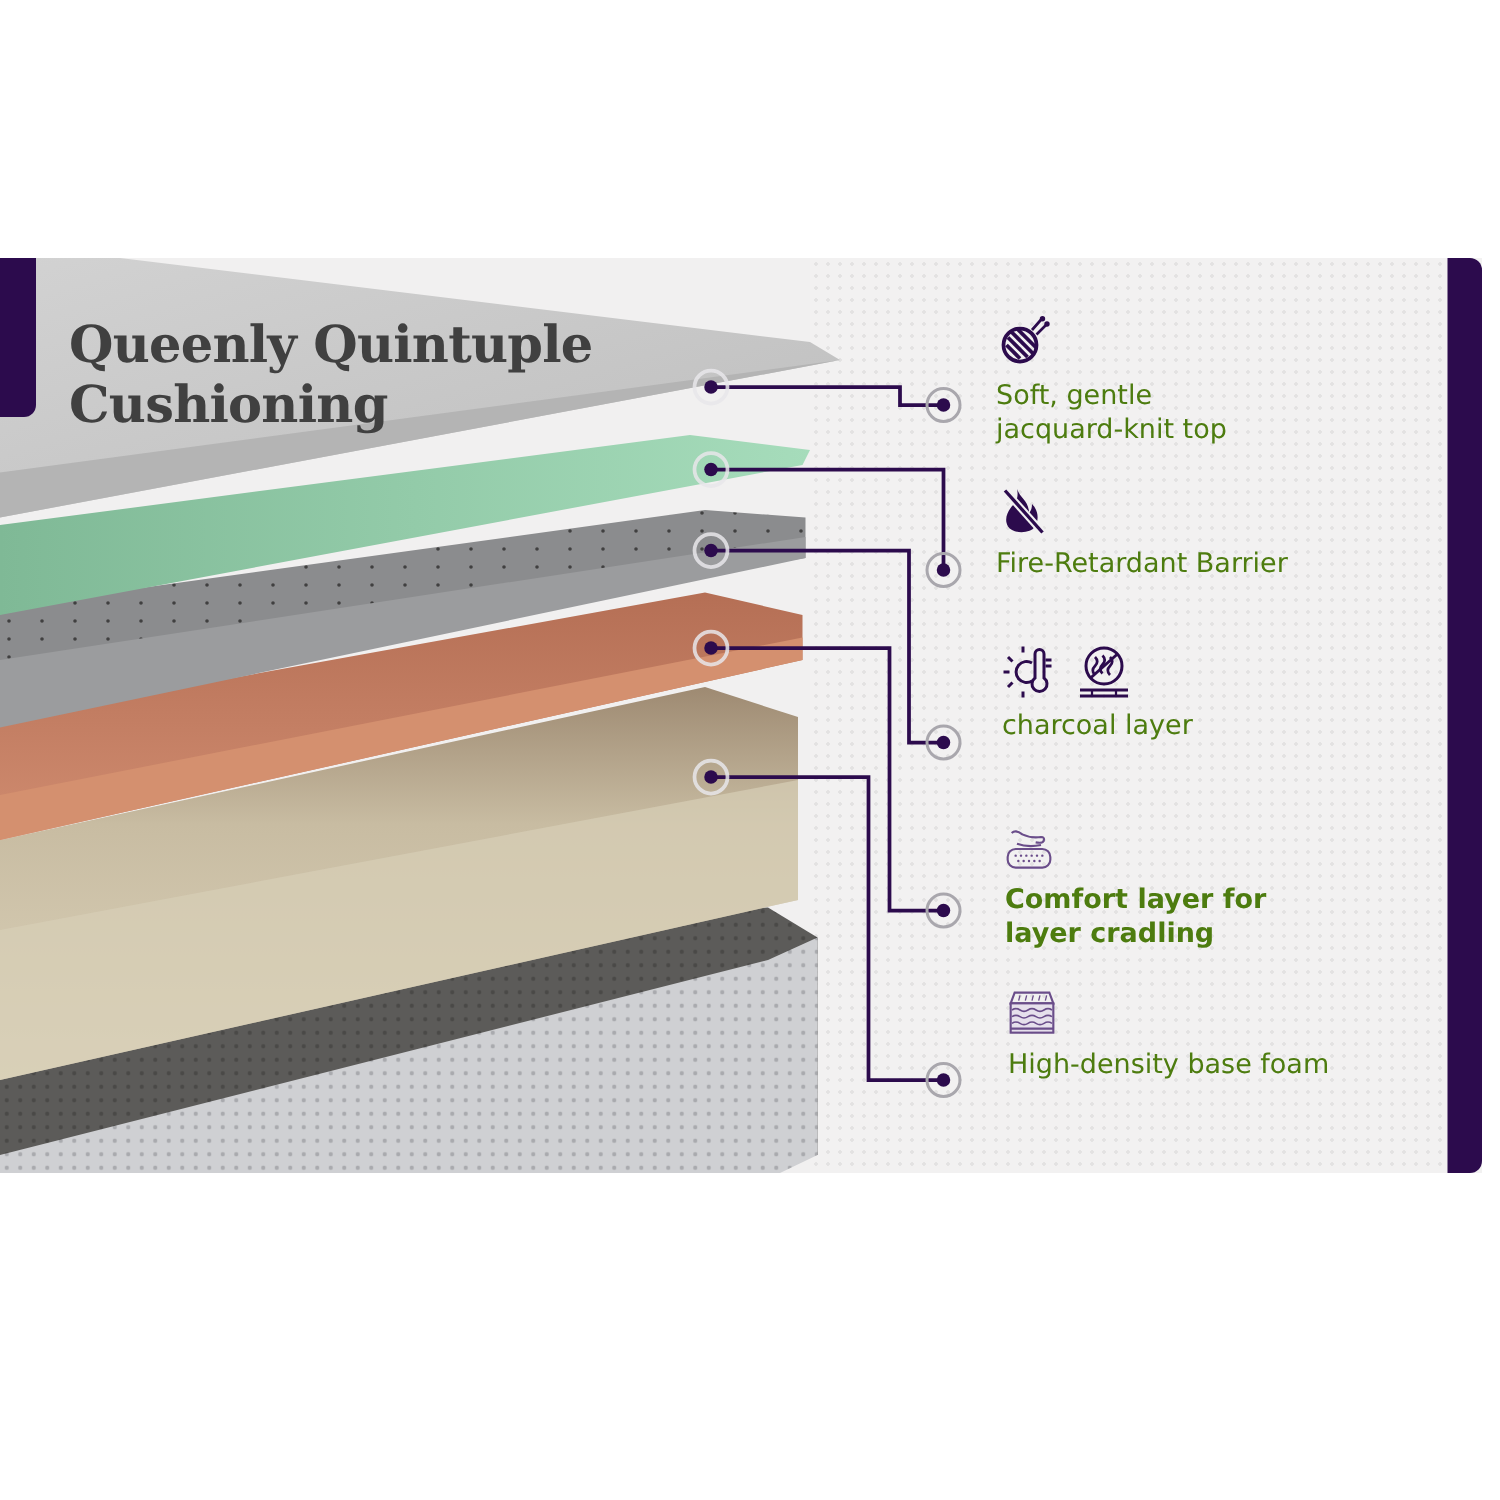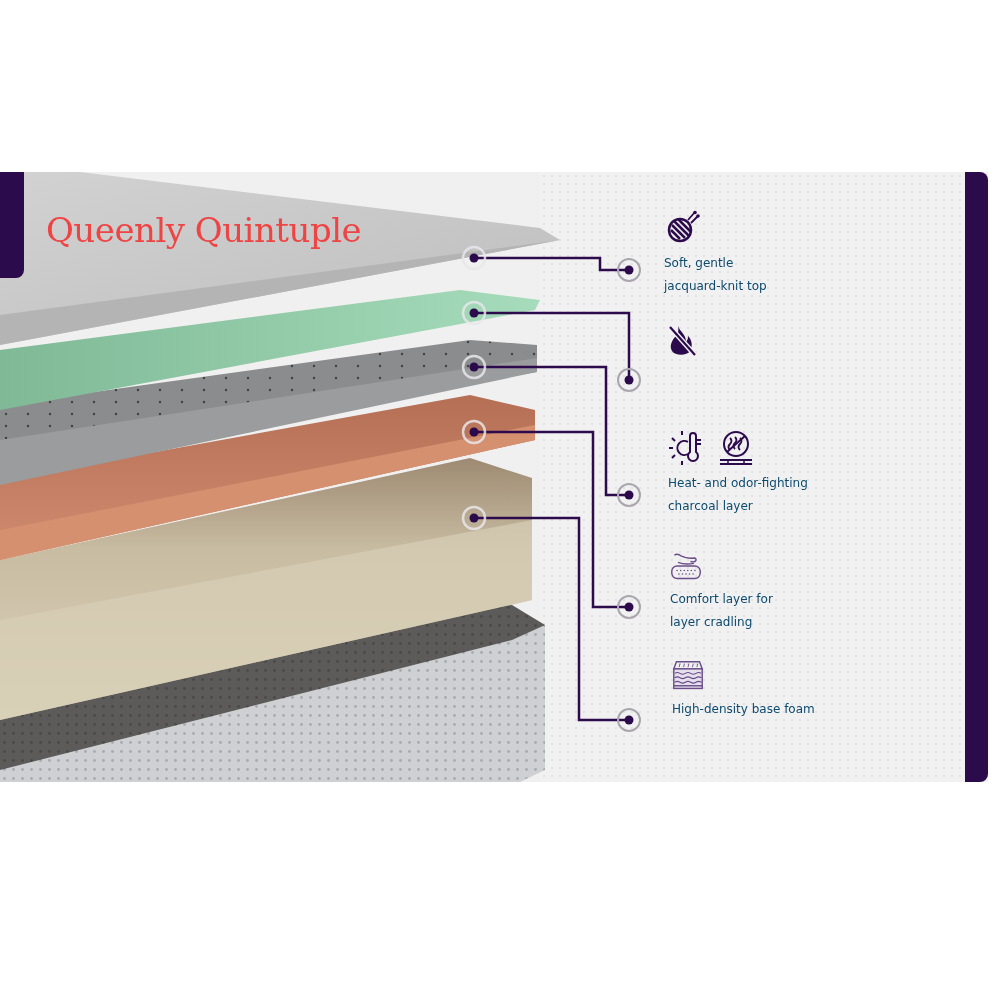--- a/index.html
+++ b/index.html
@@ -4,25 +4,25 @@
 <style>
   html,body{margin:0;padding:0;background:#ffffff;}
   body{width:1000px;height:1000px;position:relative;overflow:hidden;font-family:"DejaVu Sans",sans-serif;}
   .banner{position:absolute;left:0;top:172px;width:988px;height:610px;overflow:hidden;background:#f1f0f0;}
   .right-bg{position:absolute;left:540px;top:0;width:448px;height:610px;
     background-color:#f2f1f1;
     background-image:radial-gradient(circle,#e3e2e2 1px,transparent 1.4px);
     background-size:8px 8px;}
   .left-accent{position:absolute;left:0;top:172px;width:24px;height:106px;background:#2c0b4d;border-radius:0 0 8px 0;z-index:5;}
   .right-accent{position:absolute;left:965px;top:172px;width:23px;height:610px;background:#2c0b4d;border-radius:0 8px 8px 0;z-index:5;}
-  .title{position:absolute;left:46px;top:210px;z-index:6;color:#ef4444;font-family:"DejaVu Serif",serif;font-weight:normal;font-size:34px;line-height:40px;letter-spacing:-0.5px;}
+  .title{position:absolute;left:46px;top:210px;z-index:6;color:#404040;font-family:"DejaVu Serif",serif;font-weight:bold;font-size:34px;line-height:40px;letter-spacing:-0.5px;}
   .title div{white-space:nowrap;}
   svg.layers{position:absolute;left:0;top:0;}
   .feature{position:absolute;left:664px;z-index:6;}
-  .feature .label{color:#0c4a6e;font-family:"DejaVu Sans",sans-serif;font-size:12px;line-height:23px;white-space:nowrap;}
+  .feature .label{color:#4d7c0f;font-family:"DejaVu Sans",sans-serif;font-size:18px;line-height:23px;white-space:nowrap;}
   .feature .icons{display:flex;gap:14px;margin-bottom:6px;}
   .icon{width:36px;height:36px;display:block;}
 </style>
 </head>
 <body>
 
 <div class="banner">
   <div class="right-bg"></div>
 </div>
 
@@ -138,20 +138,21 @@
         <circle cx="629" cy="720" r="4.5" fill="#2c0b4d"></circle>
       </g>
   </g>
 </svg>
 
 <div class="left-accent"></div>
 <div class="right-accent"></div>
 
 <div class="title">
   <div>Queenly Quintuple</div>
+  <div>Cushioning</div>
 </div>
 
 <div class="feature" style="top:210px;">
   <div class="icons">
     <svg class="icon" viewBox="0 0 36 36">
       <circle cx="16" cy="20" r="11" fill="none" stroke="#2c0b4d" stroke-width="2.5"></circle>
       <path d="M8 15 L21 28 M7 20 L16 29 M10 11 L25 26 M14 9 L27 22" stroke="#2c0b4d" stroke-width="2.5"></path>
       <path d="M24 10 L31 2 M27 13 L34 6" stroke="#2c0b4d" stroke-width="1.8"></path>
       <circle cx="31" cy="2.5" r="1.8" fill="#2c0b4d"></circle>
         <circle cx="34" cy="6" r="1.8" fill="#2c0b4d"></circle>
@@ -162,20 +163,21 @@
 </div>
 
 <div class="feature" style="top:322px;">
   <div class="icons">
     <svg class="icon" viewBox="0 0 36 36">
       <path d="M14 4 C16 10 22 12 22 20 C24 18 24 15 24 14 C28 18 29 24 26 29 C23 34 11 34 8 29 C5 24 8 18 12 14 C14 12 15 8 14 4 Z" fill="#2c0b4d"></path>
       <line x1="6" y1="5" x2="31" y2="33" stroke="#f2f1f1" stroke-width="5"></line>
       <line x1="6" y1="5" x2="31" y2="33" stroke="#2c0b4d" stroke-width="2.2"></line>
     </svg>
   </div>
+  <div class="label" style="margin-top:6px;">Fire-Retardant Barrier</div>
 </div>
 
 <div class="feature" style="top:430px;left:668px;">
   <div class="icons">
     <svg class="icon" viewBox="0 0 36 36">
       <path d="M22 6 a3 3 0 0 1 6 0 v16 a5 5 0 1 1 -6 0 Z" fill="none" stroke="#2c0b4d" stroke-width="2"></path>
       <line x1="29" y1="10" x2="33" y2="10" stroke="#2c0b4d" stroke-width="2"></line>
       <line x1="29" y1="14" x2="33" y2="14" stroke="#2c0b4d" stroke-width="2"></line>
       <path d="M20 12 a7 7 0 1 0 0 12" fill="none" stroke="#2c0b4d" stroke-width="2"></path>
       <line x1="1" y1="18" x2="5" y2="18" stroke="#2c0b4d" stroke-width="2"></line>
@@ -187,25 +189,24 @@
     <svg class="icon" viewBox="0 0 36 36">
       <circle cx="18" cy="14" r="12" fill="none" stroke="#2c0b4d" stroke-width="2"></circle>
       <path d="M12 8 q3 3 0 6 q-3 3 0 6 M17 7 q3 3 0 6 q-3 3 0 6 M22 8 q3 3 0 6 q-3 3 0 6" fill="none" stroke="#2c0b4d" stroke-width="1.8"></path>
       <line x1="9" y1="22" x2="27" y2="6" stroke="#2c0b4d" stroke-width="2"></line>
       <line x1="2" y1="30" x2="34" y2="30" stroke="#2c0b4d" stroke-width="2"></line>
       <line x1="2" y1="34" x2="34" y2="34" stroke="#2c0b4d" stroke-width="2"></line>
       <line x1="10" y1="30" x2="10" y2="34" stroke="#2c0b4d" stroke-width="1.5"></line>
       <line x1="26" y1="30" x2="26" y2="34" stroke="#2c0b4d" stroke-width="1.5"></line>
     </svg>
   </div>
-  <div class="label">Heat- and odor-fighting</div>
   <div class="label">charcoal layer</div>
 </div>
 
-<div class="feature" style="top:550px;left:670px;">
+<div class="feature" style="top:550px;left:670px;font-weight:bold;">
   <div class="icons">
     <svg class="icon" viewBox="0 0 36 36" style="width:32px;height:32px;">
       <path d="M5 6 q3 -3 8 1 q6 3 14 2 q3 0 2 3 q-1 2 -6 1" fill="none" stroke="#6a4d8a" stroke-width="1.6"></path>
       <path d="M9 14 q8 3 18 1" fill="none" stroke="#6a4d8a" stroke-width="1.6"></path>
       <rect x="2" y="18" width="32" height="14" rx="6" fill="none" stroke="#6a4d8a" stroke-width="1.6"></rect>
       <g fill="#6a4d8a">
         <circle cx="8" cy="23" r="0.9"></circle>
           <circle cx="12" cy="23" r="0.9"></circle>
           <circle cx="16" cy="23" r="0.9"></circle>
           <circle cx="20" cy="23" r="0.9"></circle>

